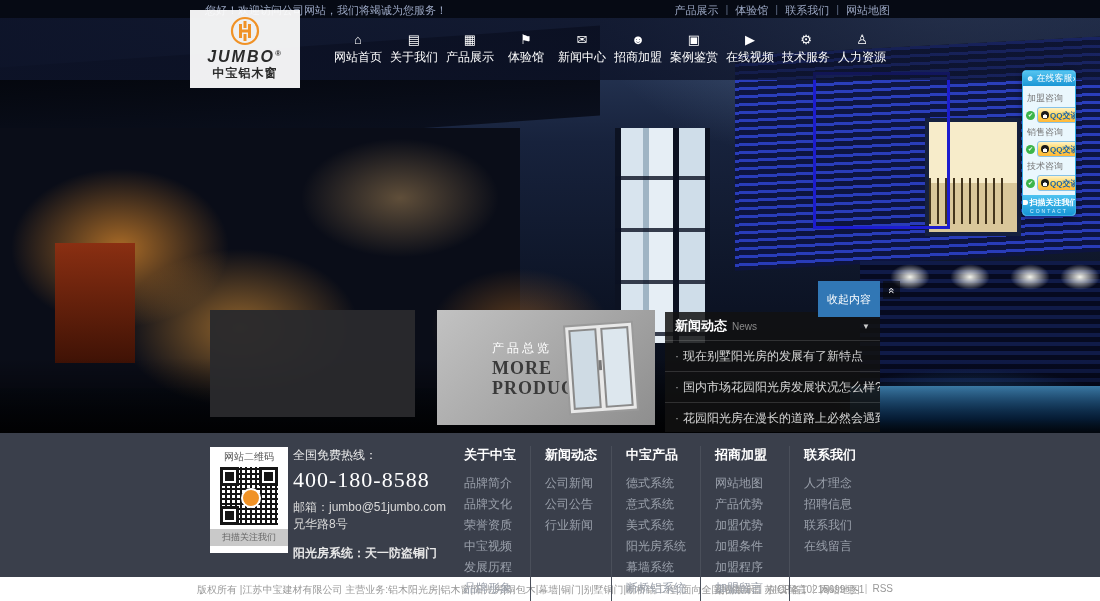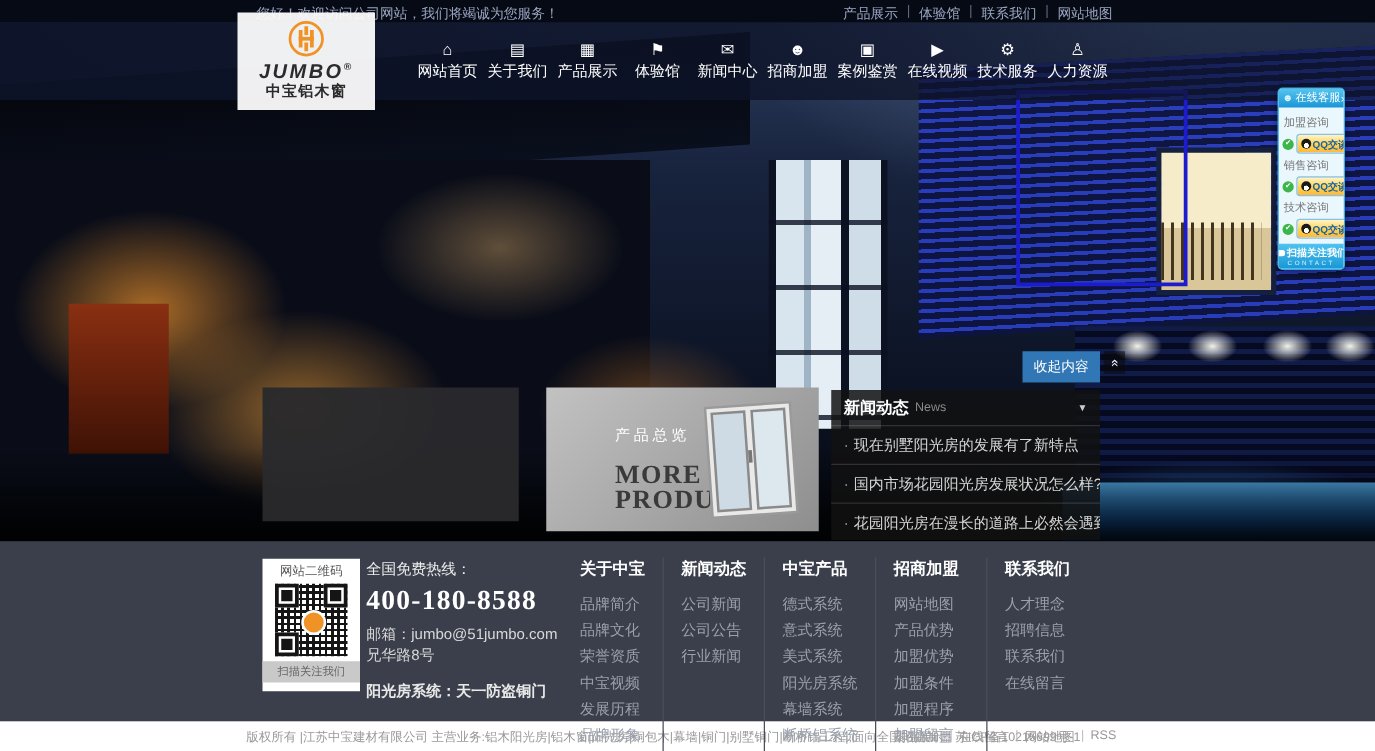--- a/index.html
+++ b/index.html
@@ -56,33 +56,33 @@
 
   
   .logo{left:190px;top:10px;width:110px;height:78px;background:rgba(252,252,252,.95);z-index:33;
         display:flex;flex-direction:column;align-items:center;justify-content:center;}
   .logo .brand{font-size:16px;font-weight:bold;color:#2b2b2b;letter-spacing:2px;line-height:15px;font-style:italic;}
   .logo .brand sup{font-size:8px;}
   .logo .sub{font-size:12px;font-weight:bold;color:#2b2b2b;letter-spacing:1px;}
 
   
   .hl-box{left:813px;top:72px;width:131px;height:151px;border:3px solid #1c1cce;z-index:20;}
-  .collapse-btn{left:818px;top:281px;width:62px;height:25px;background:#3177b5;color:#fff;font-size:11px;
+  .collapse-btn{left:818px;top:281px;width:62px;height:36px;background:#3177b5;color:#fff;font-size:11px;
         display:flex;align-items:center;justify-content:center;cursor:pointer;z-index:21;}
   .collapse-toggle{left:883px;top:281px;width:17px;height:18px;background:rgba(10,10,10,.55);color:#fff;
         display:flex;align-items:center;justify-content:center;cursor:pointer;z-index:21;}
   .collapse-toggle .gl{display:inline-block;transform:rotate(90deg);font-size:11px;line-height:11px;}
 
   .dark-box{left:210px;top:310px;width:205px;height:107px;background:rgba(42,42,45,.96);z-index:10;}
 
   .prod-box{left:437px;top:310px;width:218px;height:115px;z-index:10;cursor:pointer;
         background:linear-gradient(135deg,#c2c2c2,#8e8e8e);}
   .prod-box .plabel{position:absolute;left:55px;top:30px;color:#fff;font-size:12px;letter-spacing:3px;}
-  .prod-box .ptitle{position:absolute;left:55px;top:59px;color:#3a3a3a;font-family:"Liberation Serif","DejaVu Serif",serif;
-        font-weight:bold;font-size:21px;line-height:20px;letter-spacing:1px;}
+  .prod-box .ptitle{position:absolute;left:55px;top:48px;color:#3a3a3a;font-family:"Liberation Serif","DejaVu Serif",serif;
+        font-weight:bold;font-size:18px;line-height:20px;letter-spacing:1px;}
   .prod-box svg{position:absolute;right:14px;top:10px;}
 
   .news-panel{left:665px;top:312px;width:215px;height:120px;background:rgba(18,18,18,.85);z-index:10;color:#ddd;}
   .news-head{display:flex;align-items:center;height:28px;padding:0 10px;}
   .news-head .t{font-size:13px;font-weight:bold;color:#fff;}
   .news-head .s{font-size:10px;color:#8a8a8a;margin-left:5px;}
   .news-head .arr{margin-left:auto;font-size:8px;color:#ccc;cursor:pointer;}
   .news-item{height:30px;display:flex;align-items:center;padding:0 10px;border-top:1px solid rgba(255,255,255,.14);
         font-size:12px;color:#d6d6d6;cursor:pointer;white-space:nowrap;overflow:hidden;}
   .news-item .dot{margin-right:4px;color:#aaa;}
@@ -120,21 +120,21 @@
   .qr .fp{position:absolute;width:13px;height:13px;border:3px solid #151515;background:#fff;}
   .qr .fp::after{content:"";position:absolute;inset:2px;background:#151515;}
   .fp1{left:0;top:0;} .fp2{right:0;top:0;} .fp3{left:0;bottom:0;}
   .qr .qlogo{position:absolute;left:21px;top:21px;width:16px;height:16px;border-radius:50%;
         background:#f09226;border:2px solid #fff;}
   .qr-cap{width:78px;height:17px;margin-top:4px;background:#c9c9c9;color:#666;font-size:9px;
         display:flex;align-items:center;justify-content:center;cursor:pointer;}
 
   .f-contact{left:293px;top:447px;width:160px;color:#fff;z-index:31;}
   .f-hot-label{font-size:12px;color:#eee;}
-  .f-hot-num{font-family:"Liberation Serif","DejaVu Serif",serif;font-weight:bold;font-size:22px;margin:3px 0 6px 0;letter-spacing:1px;}
+  .f-hot-num{font-family:"Liberation Serif","DejaVu Serif",serif;font-weight:normal;font-size:22px;margin:3px 0 6px 0;letter-spacing:1px;}
   .f-line{font-size:12px;color:#d8d8d8;line-height:17px;}
   .f-sub{font-size:12px;color:#e8e8e8;font-weight:bold;margin-top:12px;}
 
   .f-cols{left:450px;top:446px;display:flex;z-index:31;}
   .f-col{padding:0 14px;min-height:124px;}
   .f-col + .f-col{border-left:1px solid #4a4f5a;}
   .f-col .ct{font-size:13px;font-weight:bold;color:#fff;margin-bottom:9px;white-space:nowrap;}
   .f-col a{display:block;font-size:12px;color:#9aa0ab;line-height:21px;text-decoration:none;cursor:pointer;white-space:nowrap;}
 
   

